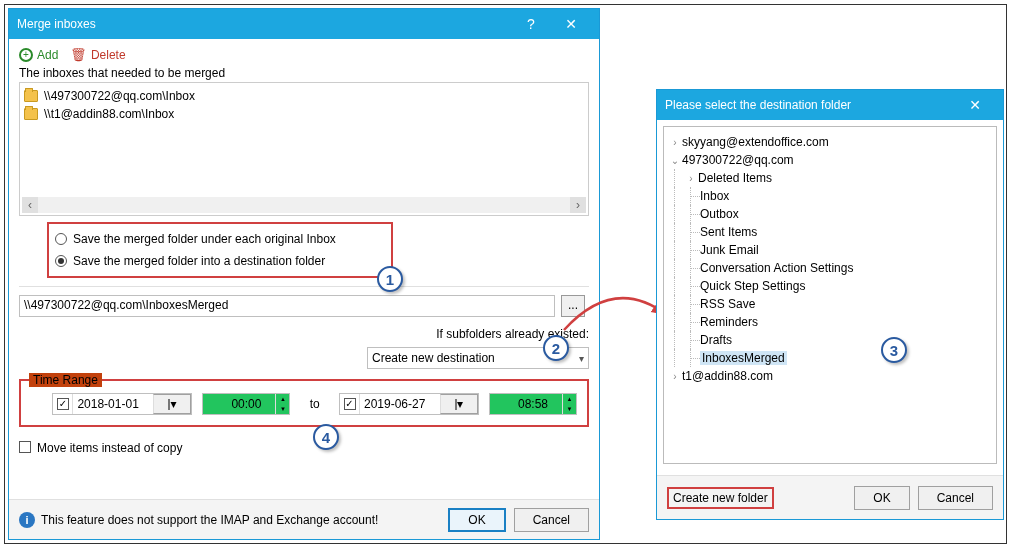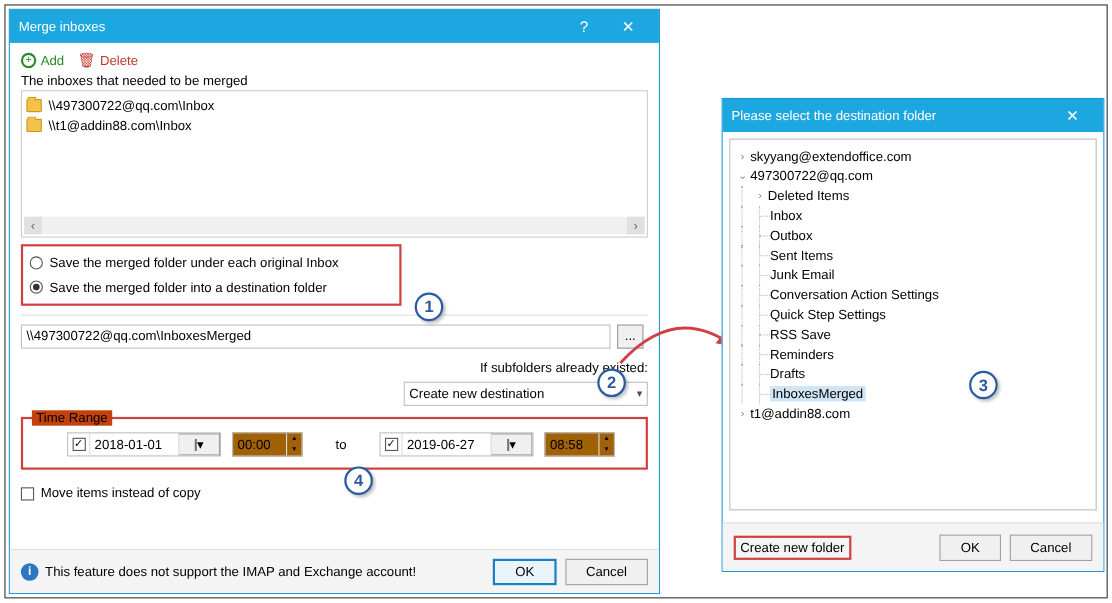--- a/index.html
+++ b/index.html
@@ -18,21 +18,21 @@
 .plus-circ { width: 14px; height: 14px; border: 2px solid #2a8a2a; border-radius: 50%; display: inline-flex; align-items: center; justify-content: center; font-size: 10px; line-height: 1; color: #2a8a2a; }
 .trash { font-size: 13px; }
 .section-label { margin: 2px 0 2px 0; }
 .listbox { border: 1px solid #ccc; height: 134px; padding: 4px 4px 0 4px; position: relative; background: #fff; }
 .li-row { display: flex; align-items: center; gap: 6px; height: 18px; }
 .folder-icon { width: 14px; height: 12px; background: #f4c24b; border: 1px solid #c99a20; border-radius: 1px; display: inline-block; position: relative; }
 .folder-icon::before { content: ""; position: absolute; top: -3px; left: 0; width: 6px; height: 3px; background: #f4c24b; border: 1px solid #c99a20; border-bottom: none; border-radius: 1px 1px 0 0; }
 .scrollbar-h { position: absolute; left: 2px; right: 2px; bottom: 2px; height: 16px; background: #f0f0f0; display: flex; align-items: center; }
 .scrollbar-h .arrow { width: 16px; height: 16px; background: #e0e0e0; display: flex; align-items: center; justify-content: center; color: #666; }
 .scrollbar-h .track { flex: 1; }
-.red-box { border: 2px solid #d04040; }
+.red-box { border: 2px solid #d04040; margin-left: 28px; }
 .opt-block { margin-top: 6px; padding: 4px 6px; width: 346px; }
 .radio-row { display: flex; align-items: center; gap: 6px; height: 22px; }
 .radio { width: 12px; height: 12px; border: 1px solid #555; border-radius: 50%; display: inline-flex; align-items: center; justify-content: center; }
 .radio.sel::after { content: ""; width: 6px; height: 6px; background: #333; border-radius: 50%; }
 .callout { position: absolute; width: 26px; height: 26px; border: 2px solid #2a5aa0; border-radius: 50%; background: #fff; color: #2a5aa0; font-weight: bold; font-size: 15px; display: flex; align-items: center; justify-content: center; box-shadow: 2px 2px 3px rgba(0,0,0,0.25); }
 .sep { border: none; border-top: 1px solid #e0e0e0; margin: 8px 0; }
 .field-label { margin-bottom: 2px; }
 .txt-input { width: 536px; border: 1px solid #bfbfbf; height: 22px; padding: 2px 4px; background: #fff; }
 .browse-btn { position: absolute; right: 12px; width: 24px; height: 22px; border: 1px solid #999; background: #f0f0f0; text-align: center; line-height: 18px; cursor: pointer; }
 .row-flex { display: flex; align-items: flex-end; gap: 6px; margin-top: 10px; flex-direction: column; }
@@ -44,24 +44,24 @@
 .date-row { display: flex; align-items: center; gap: 10px; }
 .dp { display: flex; align-items: center; height: 22px; border: 1px solid #bfbfbf; background: #fff; }
 .dp .chk { width: 20px; display: flex; align-items: center; justify-content: center; border-right: 1px solid #ddd; height: 100%; }
 .chkbox { width: 12px; height: 12px; border: 1px solid #555; display: flex; align-items: center; justify-content: center; font-size: 10px; line-height: 1; }
 .dp .val { width: 80px; padding: 0 4px; }
 .dp .btn { width: 20px; display: flex; align-items: center; justify-content: center; border-left: 1px solid #ddd; height: 100%; }
 .cal-icon { width: 12px; height: 11px; border: 1px solid #777; position: relative; background: #fff; display: inline-block; }
 .cal-icon::before { content: ""; position: absolute; top: 0; left: 0; right: 0; height: 3px; background: #3a76b5; }
 .spin { display: flex; flex-direction: column; height: 100%; }
 .spin div { font-size: 6px; height: 50%; display: flex; align-items: center; justify-content: center; width: 14px; border-left: 1px solid #ddd; }
-.tp { display: flex; align-items: center; height: 22px; border: 1px solid #bfbfbf; background: #a16207; }
+.tp { display: flex; align-items: center; height: 22px; border: 1px solid #bfbfbf; background: #22c55e; padding-left: 24px; }
 .tp .val { width: 48px; padding: 0 4px; }
 .tolabel { width: 50px; text-align: center; }
-.move-row { display: flex; align-items: flex-end; gap: 6px; margin-top: 14px; }
+.move-row { display: flex; align-items: flex-start; gap: 6px; margin-top: 14px; }
 .footer { position: absolute; left: 0; right: 0; bottom: 0; height: 40px; background: #f4f4f4; border-top: 1px solid #e0e0e0; display: flex; align-items: center; padding: 0 10px; }
 .info-icon { width: 16px; height: 16px; border-radius: 50%; background: #2a76c2; color: #fff; display: flex; align-items: center; justify-content: center; font-weight: bold; font-size: 11px; margin-right: 6px; }
 .footer .msg { flex: 1; }
 .btn { height: 24px; padding: 0 18px; border: 1px solid #a0a0a0; background: #f0f0f0; cursor: pointer; display: inline-flex; align-items: center; }
 .btn.primary { border: 2px solid #1a80c4; background: #eaf4fb; }
 .footer .btn { margin-left: 8px; }
 .tree-panel { border: 1px solid #bbb; margin: 6px; height: 338px; padding: 6px 4px; overflow: hidden; background: #fff; }
 .tree-row { display: flex; align-items: center; height: 18px; white-space: nowrap; }
 .tcol { width: 14px; display: inline-flex; align-items: center; justify-content: center; color: #888; font-size: 10px; }
 .dots { width: 16px; height: 100%; position: relative; display: inline-block; }

